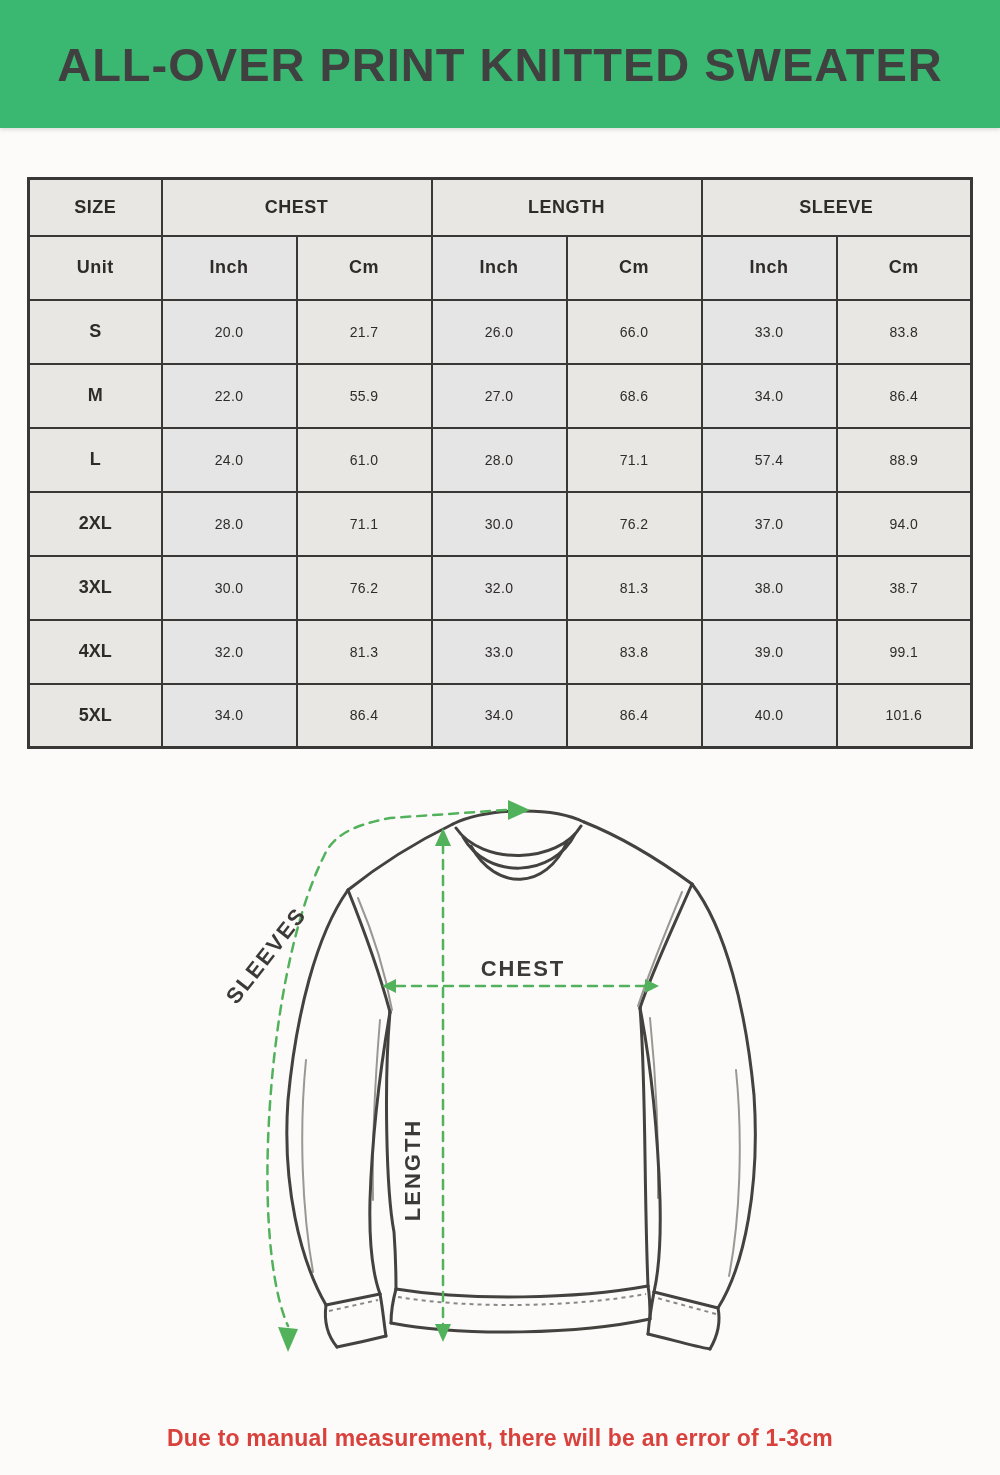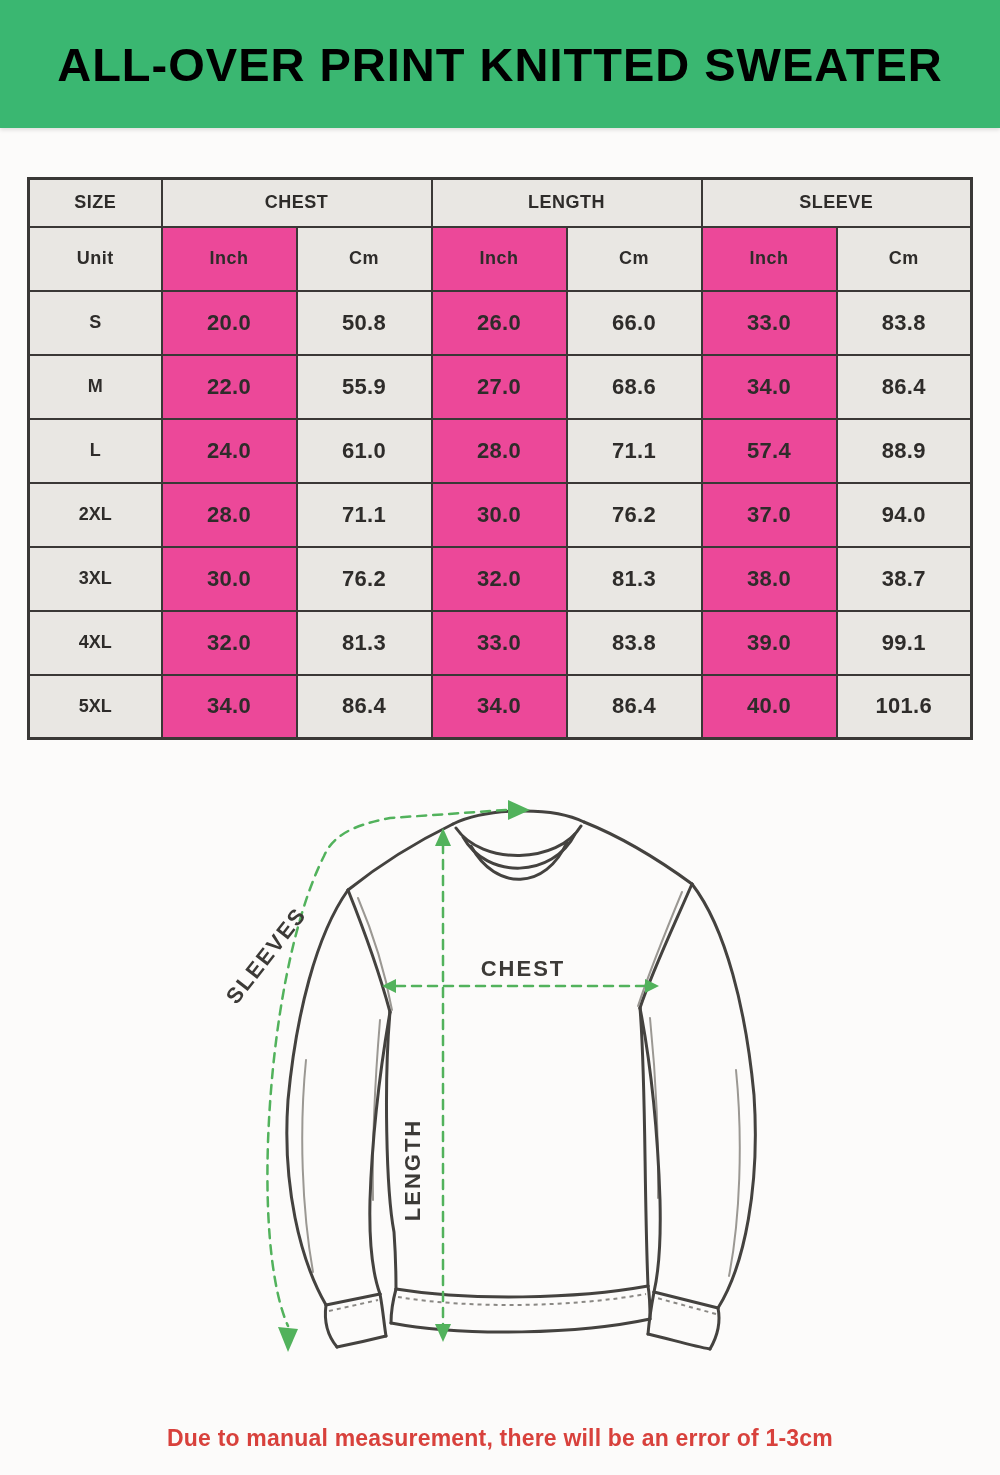--- a/index.html
+++ b/index.html
@@ -7,40 +7,40 @@
     position:relative;width:1000px;height:1475px;overflow:hidden;
     background:#fcfbfa;font-family:"Liberation Sans",sans-serif;
   }
   
   .banner{
     position:absolute;left:0;top:0;width:1000px;height:128px;
     background:#3ab771;display:flex;align-items:center;justify-content:center;
     box-shadow:0 2px 4px rgba(0,0,0,.12);
   }
   .banner h1{
-    margin:0;color:#000000;font-size:47px;font-weight:bold;letter-spacing:1px;
+    margin:0;color:#404040;font-size:47px;font-weight:bold;letter-spacing:1px;
     white-space:nowrap;
   }
   
   table.size-chart{
     position:absolute;left:27px;top:177px;width:945px;
     border-collapse:collapse;table-layout:fixed;
     border:3px solid #3a3836;
   }
   .size-chart td,.size-chart th{
     border:2px solid #3a3836;text-align:center;vertical-align:middle;
     color:#2e2c2a;padding:0;
   }
   .size-chart tr{height:64px;}
-  .size-chart tr.hdr{height:48px;}
+  .size-chart tr.hdr{height:57px;}
   .c-g{background:#e9e7e3;}
-  .c-w{background:#ec4899;}
+  .c-w{background:#e5e5e5;}
   .th-txt{font-weight:bold;font-size:18px;letter-spacing:.5px;}
   .sz-txt{font-weight:bold;font-size:18px;}
-  .num-txt{font-weight:bold;font-size:22px;letter-spacing:.3px;}
+  .num-txt{font-weight:normal;font-size:14px;letter-spacing:.3px;}
   
   .diagram{position:absolute;left:220px;top:770px;width:580px;height:600px;}
   
   .note{
     position:absolute;left:0;top:1425px;width:1000px;text-align:center;
     color:#d8413c;font-size:23px;font-weight:bold;letter-spacing:.2px;
   }
 </style>
 </head>
 <body>
@@ -73,21 +73,21 @@
       <td class="c-w th-txt">Inch</td>
       <td class="c-g th-txt">Cm</td>
       <td class="c-w th-txt">Inch</td>
       <td class="c-g th-txt">Cm</td>
       <td class="c-w th-txt">Inch</td>
       <td class="c-g th-txt">Cm</td>
     </tr>
     <tr>
       <td class="c-g sz-txt">S</td>
       <td class="c-w num-txt">20.0</td>
-      <td class="c-g num-txt">50.8</td>
+      <td class="c-g num-txt">21.7</td>
       <td class="c-w num-txt">26.0</td>
       <td class="c-g num-txt">66.0</td>
       <td class="c-w num-txt">33.0</td>
       <td class="c-g num-txt">83.8</td>
     </tr>
     <tr>
       <td class="c-g sz-txt">M</td>
       <td class="c-w num-txt">22.0</td>
       <td class="c-g num-txt">55.9</td>
       <td class="c-w num-txt">27.0</td>

